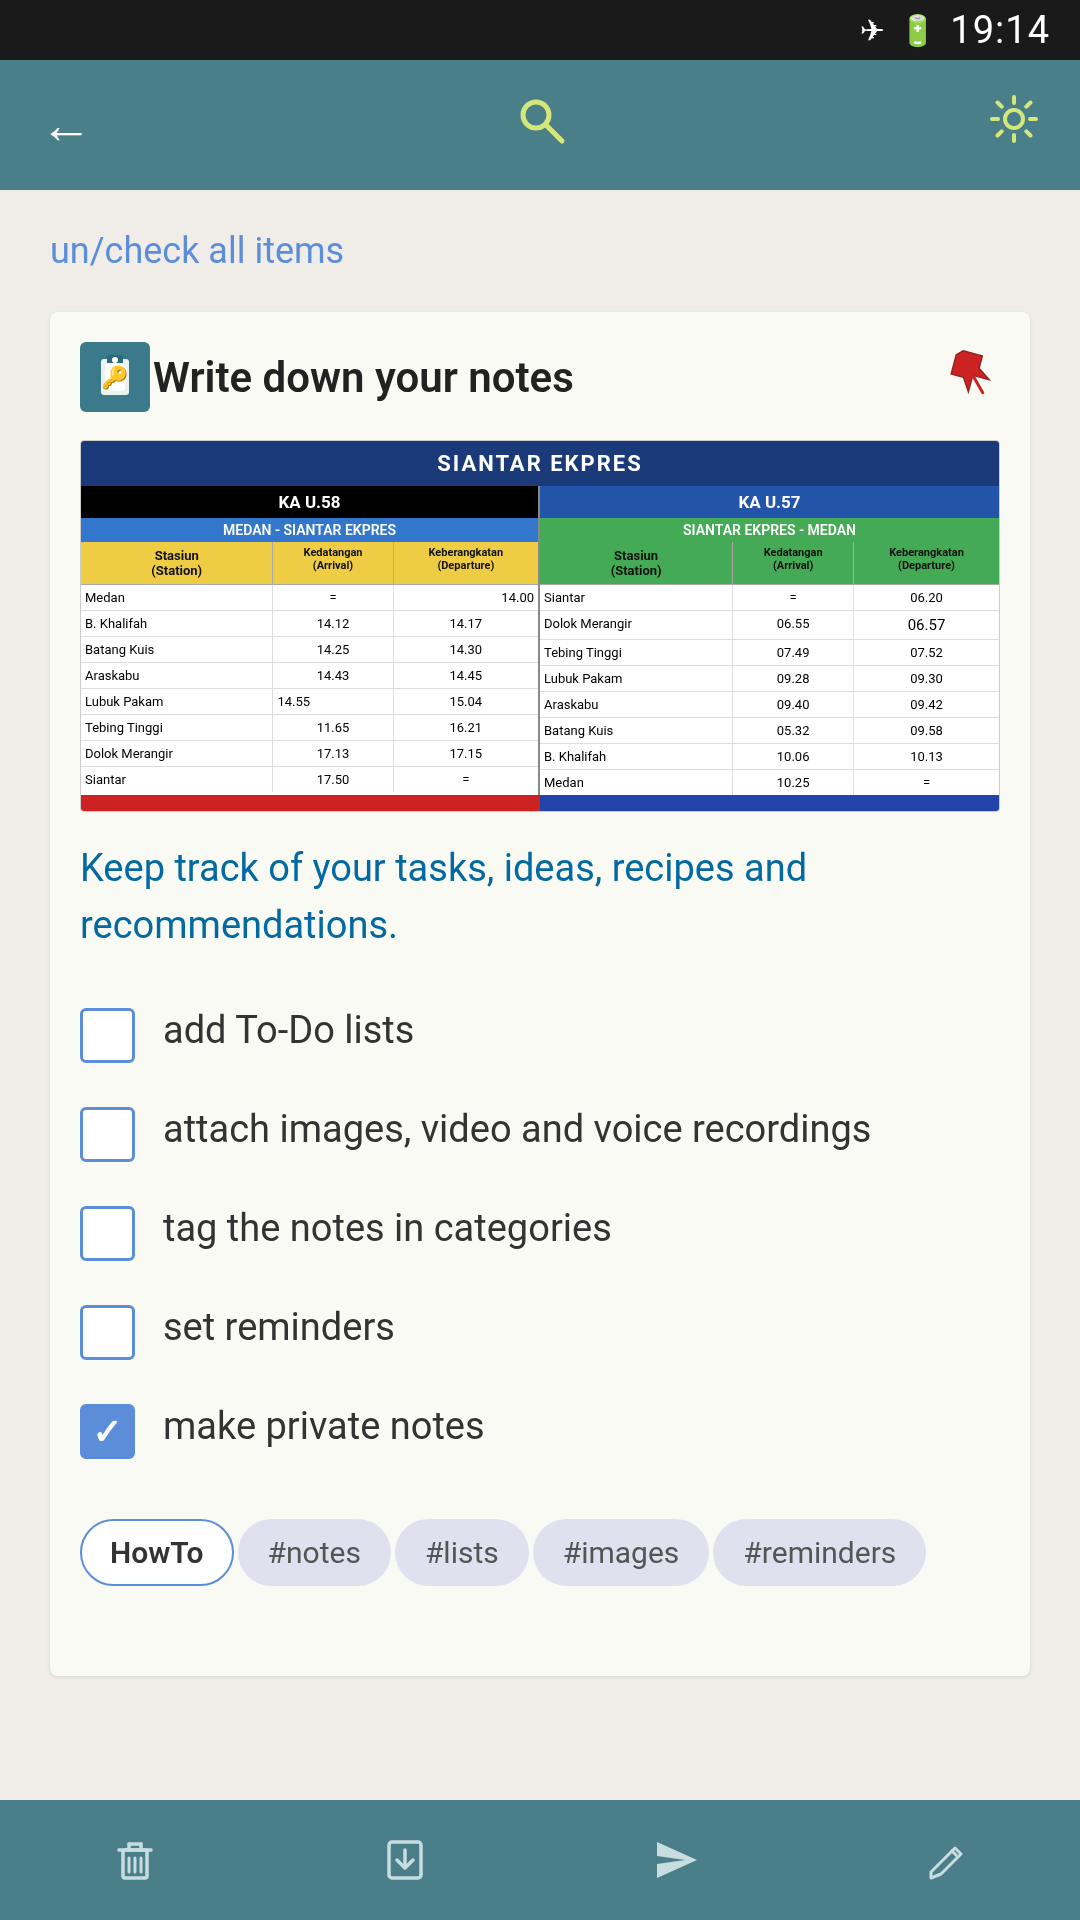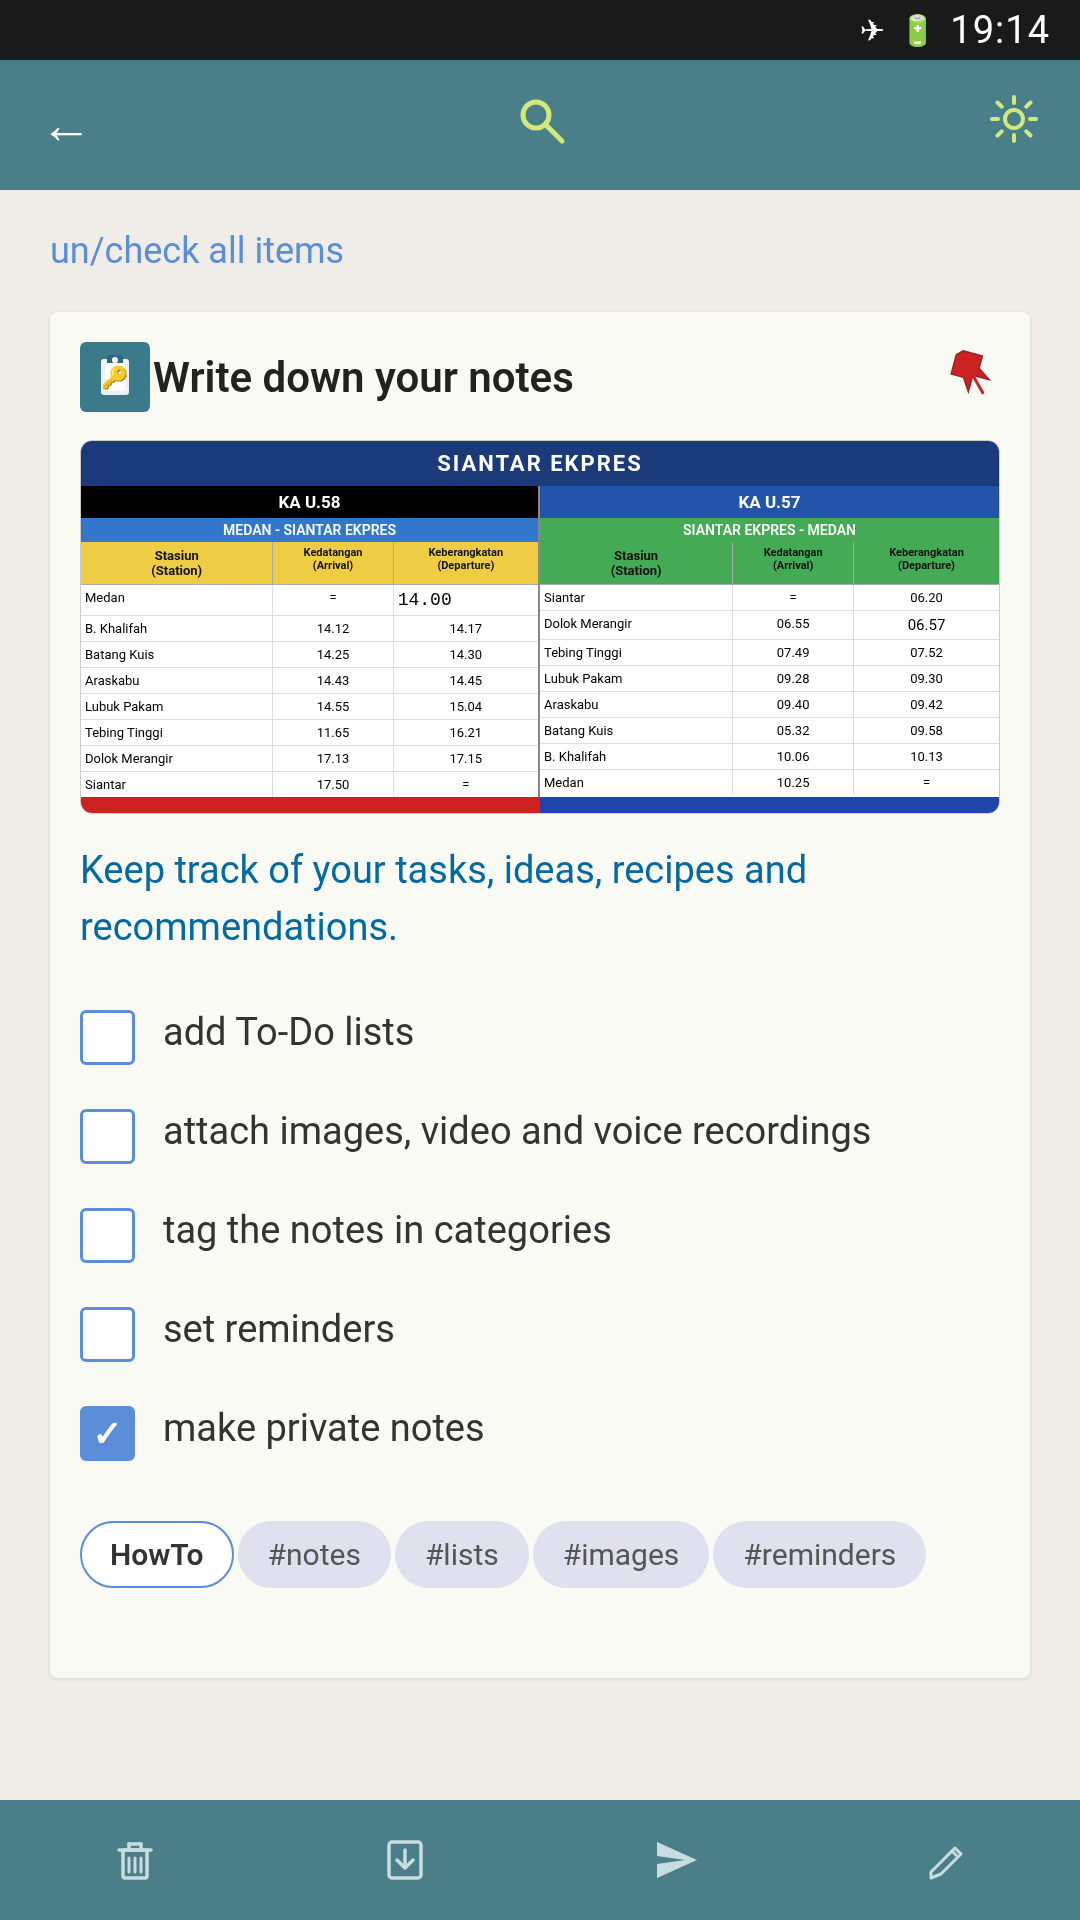--- a/index.html
+++ b/index.html
@@ -137,21 +137,21 @@
     .pin-icon {
       color: #cc3333;
       font-size: 52px;
       transform: rotate(-30deg);
       display: inline-block;
     }
 
     
     .schedule-image {
       width: 100%;
-      border-radius: 12px;
+      border-radius: 4px;
       overflow: hidden;
       margin-bottom: 28px;
       background: white;
       border: 1px solid #ccc;
     }
 
     .schedule-header {
       background: #1a3a7a;
       color: white;
       text-align: center;
@@ -327,40 +327,40 @@
           <div style="background:#3377cc;color:white;text-align:center;font-size:14px;font-weight:600;padding:4px;">MEDAN - SIANTAR EKPRES</div>
           <div style="display:grid;grid-template-columns:1.6fr 1fr 1.2fr;background:#eecc44;border-bottom:1px solid #aaa;">
             <div style="font-size:13px;font-weight:700;padding:6px 4px;text-align:center;border-right:1px solid #aaa;color:#111;">Stasiun<br>(Station)</div>
             <div style="font-size:11px;font-weight:700;padding:4px 2px;text-align:center;border-right:1px solid #aaa;color:#111;line-height:1.2;">Kedatangan<br>(Arrival)</div>
             <div style="font-size:11px;font-weight:700;padding:4px 2px;text-align:center;color:#111;line-height:1.2;">Keberangkatan<br>(Departure)</div>
           </div>
 
           <div style="display:grid;grid-template-columns:1.6fr 1fr 1.2fr;border-bottom:1px solid #ddd;">
               <div style="font-size:13px;padding:5px 4px;border-right:1px solid #ddd;text-align:left;">Medan</div>
               <div style="font-size:13px;padding:5px 4px;border-right:1px solid #ddd;text-align:center;">=</div>
-              <div style="font-size:18px;padding:5px 4px;text-align:left;font-family:Liberation Mono, monospace;">14.00</div>
+              <div style="font-size:13px;padding:5px 4px;text-align:right;">14.00</div>
             </div>
           <div style="display:grid;grid-template-columns:1.6fr 1fr 1.2fr;border-bottom:1px solid #ddd;">
               <div style="font-size:13px;padding:5px 4px;border-right:1px solid #ddd;text-align:left;">B. Khalifah</div>
               <div style="font-size:13px;padding:5px 4px;border-right:1px solid #ddd;text-align:center;">14.12</div>
               <div style="font-size:13px;padding:5px 4px;text-align:center;">14.17</div>
             </div>
           <div style="display:grid;grid-template-columns:1.6fr 1fr 1.2fr;border-bottom:1px solid #ddd;">
               <div style="font-size:13px;padding:5px 4px;border-right:1px solid #ddd;text-align:left;">Batang Kuis</div>
               <div style="font-size:13px;padding:5px 4px;border-right:1px solid #ddd;text-align:center;">14.25</div>
               <div style="font-size:13px;padding:5px 4px;text-align:center;">14.30</div>
             </div>
           <div style="display:grid;grid-template-columns:1.6fr 1fr 1.2fr;border-bottom:1px solid #ddd;">
               <div style="font-size:13px;padding:5px 4px;border-right:1px solid #ddd;text-align:left;">Araskabu</div>
               <div style="font-size:13px;padding:5px 4px;border-right:1px solid #ddd;text-align:center;">14.43</div>
               <div style="font-size:13px;padding:5px 4px;text-align:center;">14.45</div>
             </div>
           <div style="display:grid;grid-template-columns:1.6fr 1fr 1.2fr;border-bottom:1px solid #ddd;">
               <div style="font-size:13px;padding:5px 4px;border-right:1px solid #ddd;text-align:left;">Lubuk Pakam</div>
-              <div style="font-size:13px;padding:5px 4px;border-right:1px solid #ddd;text-align:center;">14.55</div>
+              <div style="font-size:13px;padding:5px 4px;border-right:1px solid #ddd;">14.55</div>
               <div style="font-size:13px;padding:5px 4px;text-align:center;">15.04</div>
             </div>
           <div style="display:grid;grid-template-columns:1.6fr 1fr 1.2fr;border-bottom:1px solid #ddd;">
               <div style="font-size:13px;padding:5px 4px;border-right:1px solid #ddd;text-align:left;">Tebing Tinggi</div>
               <div style="font-size:13px;padding:5px 4px;border-right:1px solid #ddd;text-align:center;">11.65</div>
               <div style="font-size:13px;padding:5px 4px;text-align:center;">16.21</div>
             </div>
           <div style="display:grid;grid-template-columns:1.6fr 1fr 1.2fr;border-bottom:1px solid #ddd;">
               <div style="font-size:13px;padding:5px 4px;border-right:1px solid #ddd;text-align:left;">Dolok Merangir</div>
               <div style="font-size:13px;padding:5px 4px;border-right:1px solid #ddd;text-align:center;">17.13</div>

